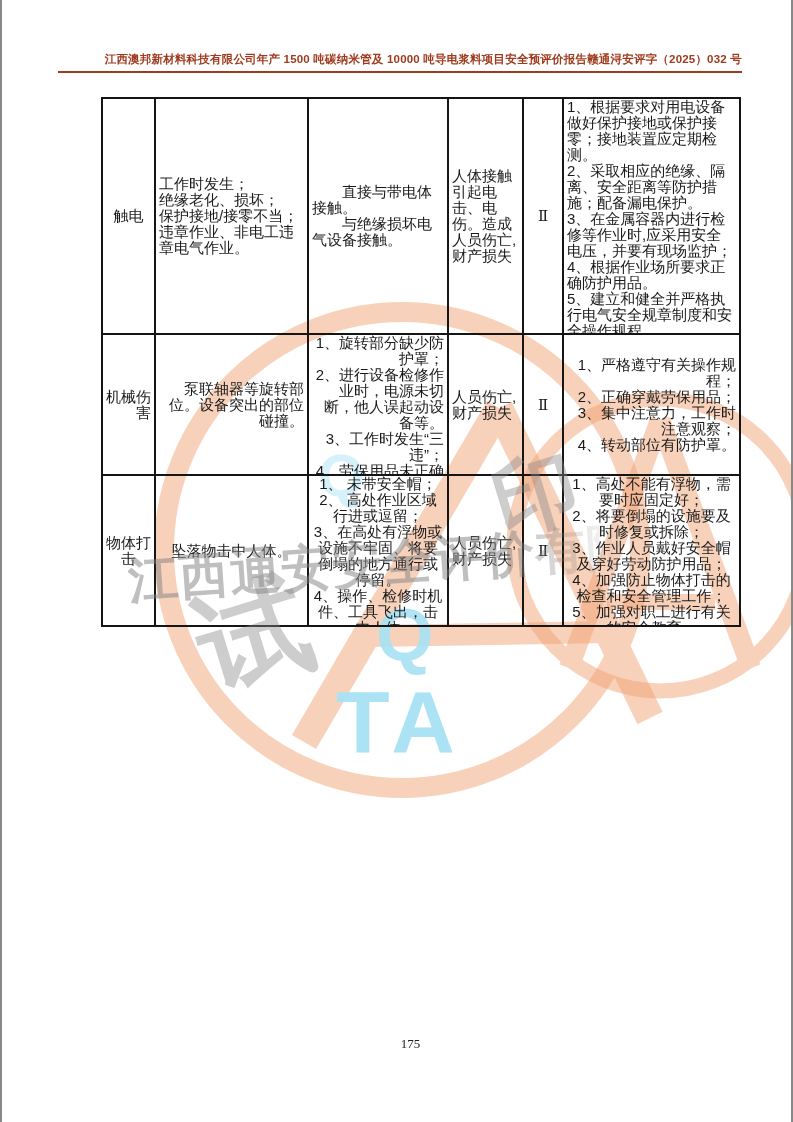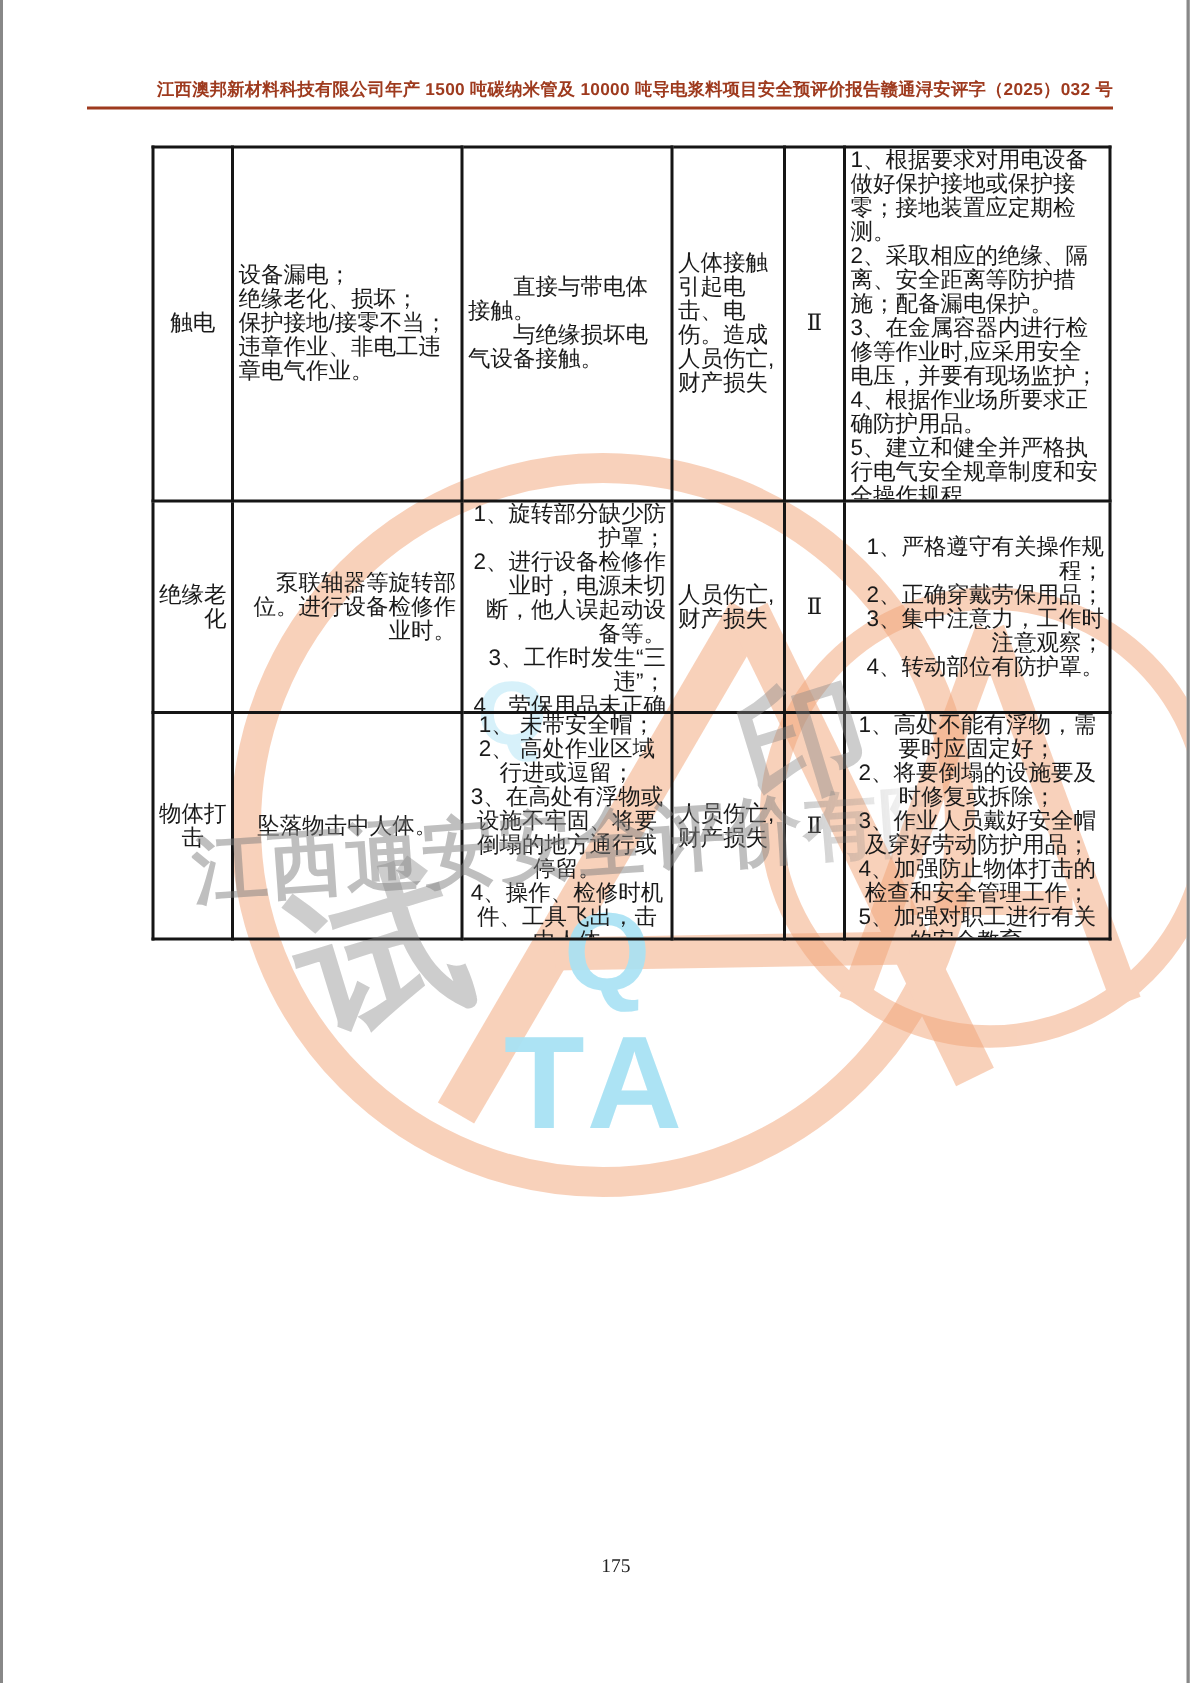--- a/index.html
+++ b/index.html
@@ -99,21 +99,21 @@
       <col style="width:75px">
         <col style="width:40px">
         <col style="width:177px">
     </colgroup>
     <tbody>
       <tr class="r1">
         <td class="c-haz">
             <div class="cellbox vc">触电</div>
           </td>
         <td class="c-cond">
-            <div class="cellbox vc">设备漏电；
+            <div class="cellbox vc">工作时发生；
 绝缘老化、损坏；
 保护接地/接零不当；
 违章作业、非电工违章电气作业。</div>
           </td>
         <td class="c-cause">
             <div class="cellbox vc">　　直接与带电体接触。
 　　与绝缘损坏电气设备接触。</div>
           </td>
         <td class="c-cons">
             <div class="cellbox vc">人体接触引起电击、电伤。造成人员伤亡,财产损失</div>
@@ -124,24 +124,24 @@
         <td class="c-meas">
             <div class="cellbox vt">1、根据要求对用电设备做好保护接地或保护接零；接地装置应定期检测。
 2、采取相应的绝缘、隔离、安全距离等防护措施；配备漏电保护。
 3、在金属容器内进行检修等作业时,应采用安全电压，并要有现场监护；
 4、根据作业场所要求正确防护用品。
 5、建立和健全并严格执行电气安全规章制度和安全操作规程。</div>
           </td>
       </tr>
       <tr class="r2">
         <td class="c-haz">
-            <div class="cellbox vc">绝缘老化</div>
+            <div class="cellbox vc">机械伤害</div>
           </td>
         <td class="c-cond">
-            <div class="cellbox vc">泵联轴器等旋转部位。进行设备检修作业时。</div>
+            <div class="cellbox vc">泵联轴器等旋转部位。设备突出的部位碰撞。</div>
           </td>
         <td class="c-cause">
             <div class="cellbox vt">1、旋转部分缺少防护罩；
 2、进行设备检修作业时，电源未切断，他人误起动设备等。
 3、工作时发生“三违”；
 4、劳保用品未正确穿戴。</div>
           </td>
         <td class="c-cons">
             <div class="cellbox vc">人员伤亡,财产损失</div>
           </td>

